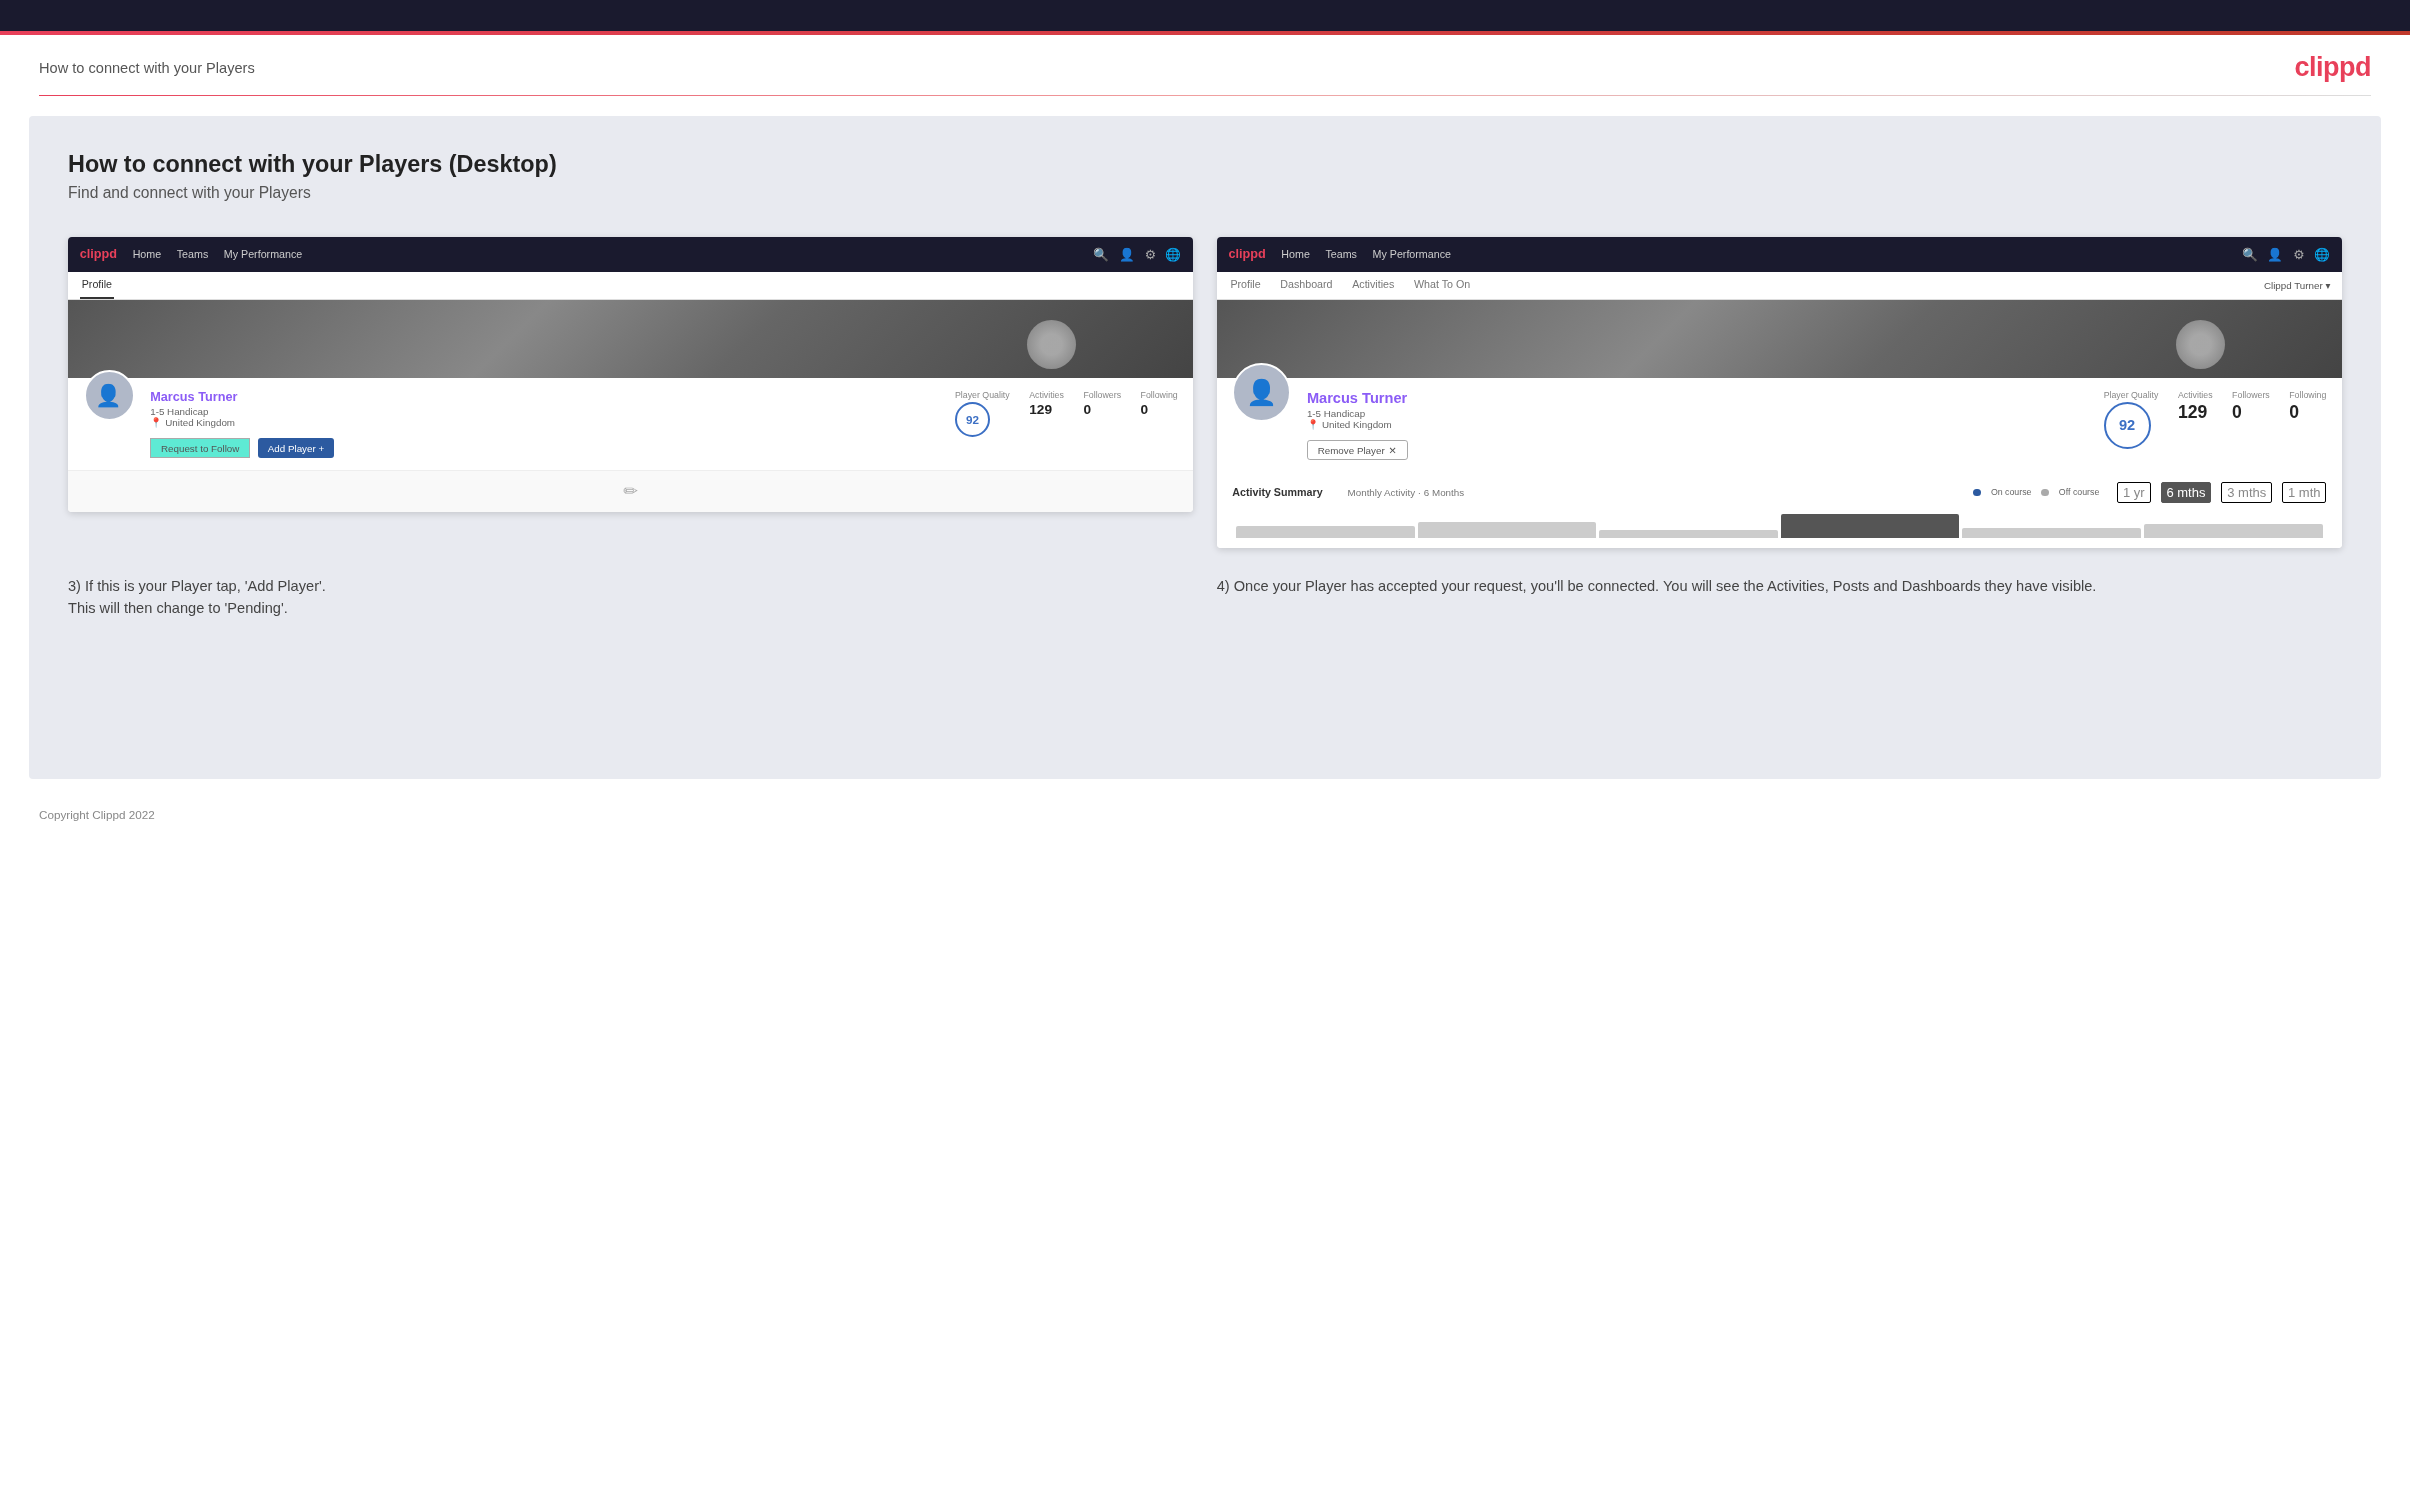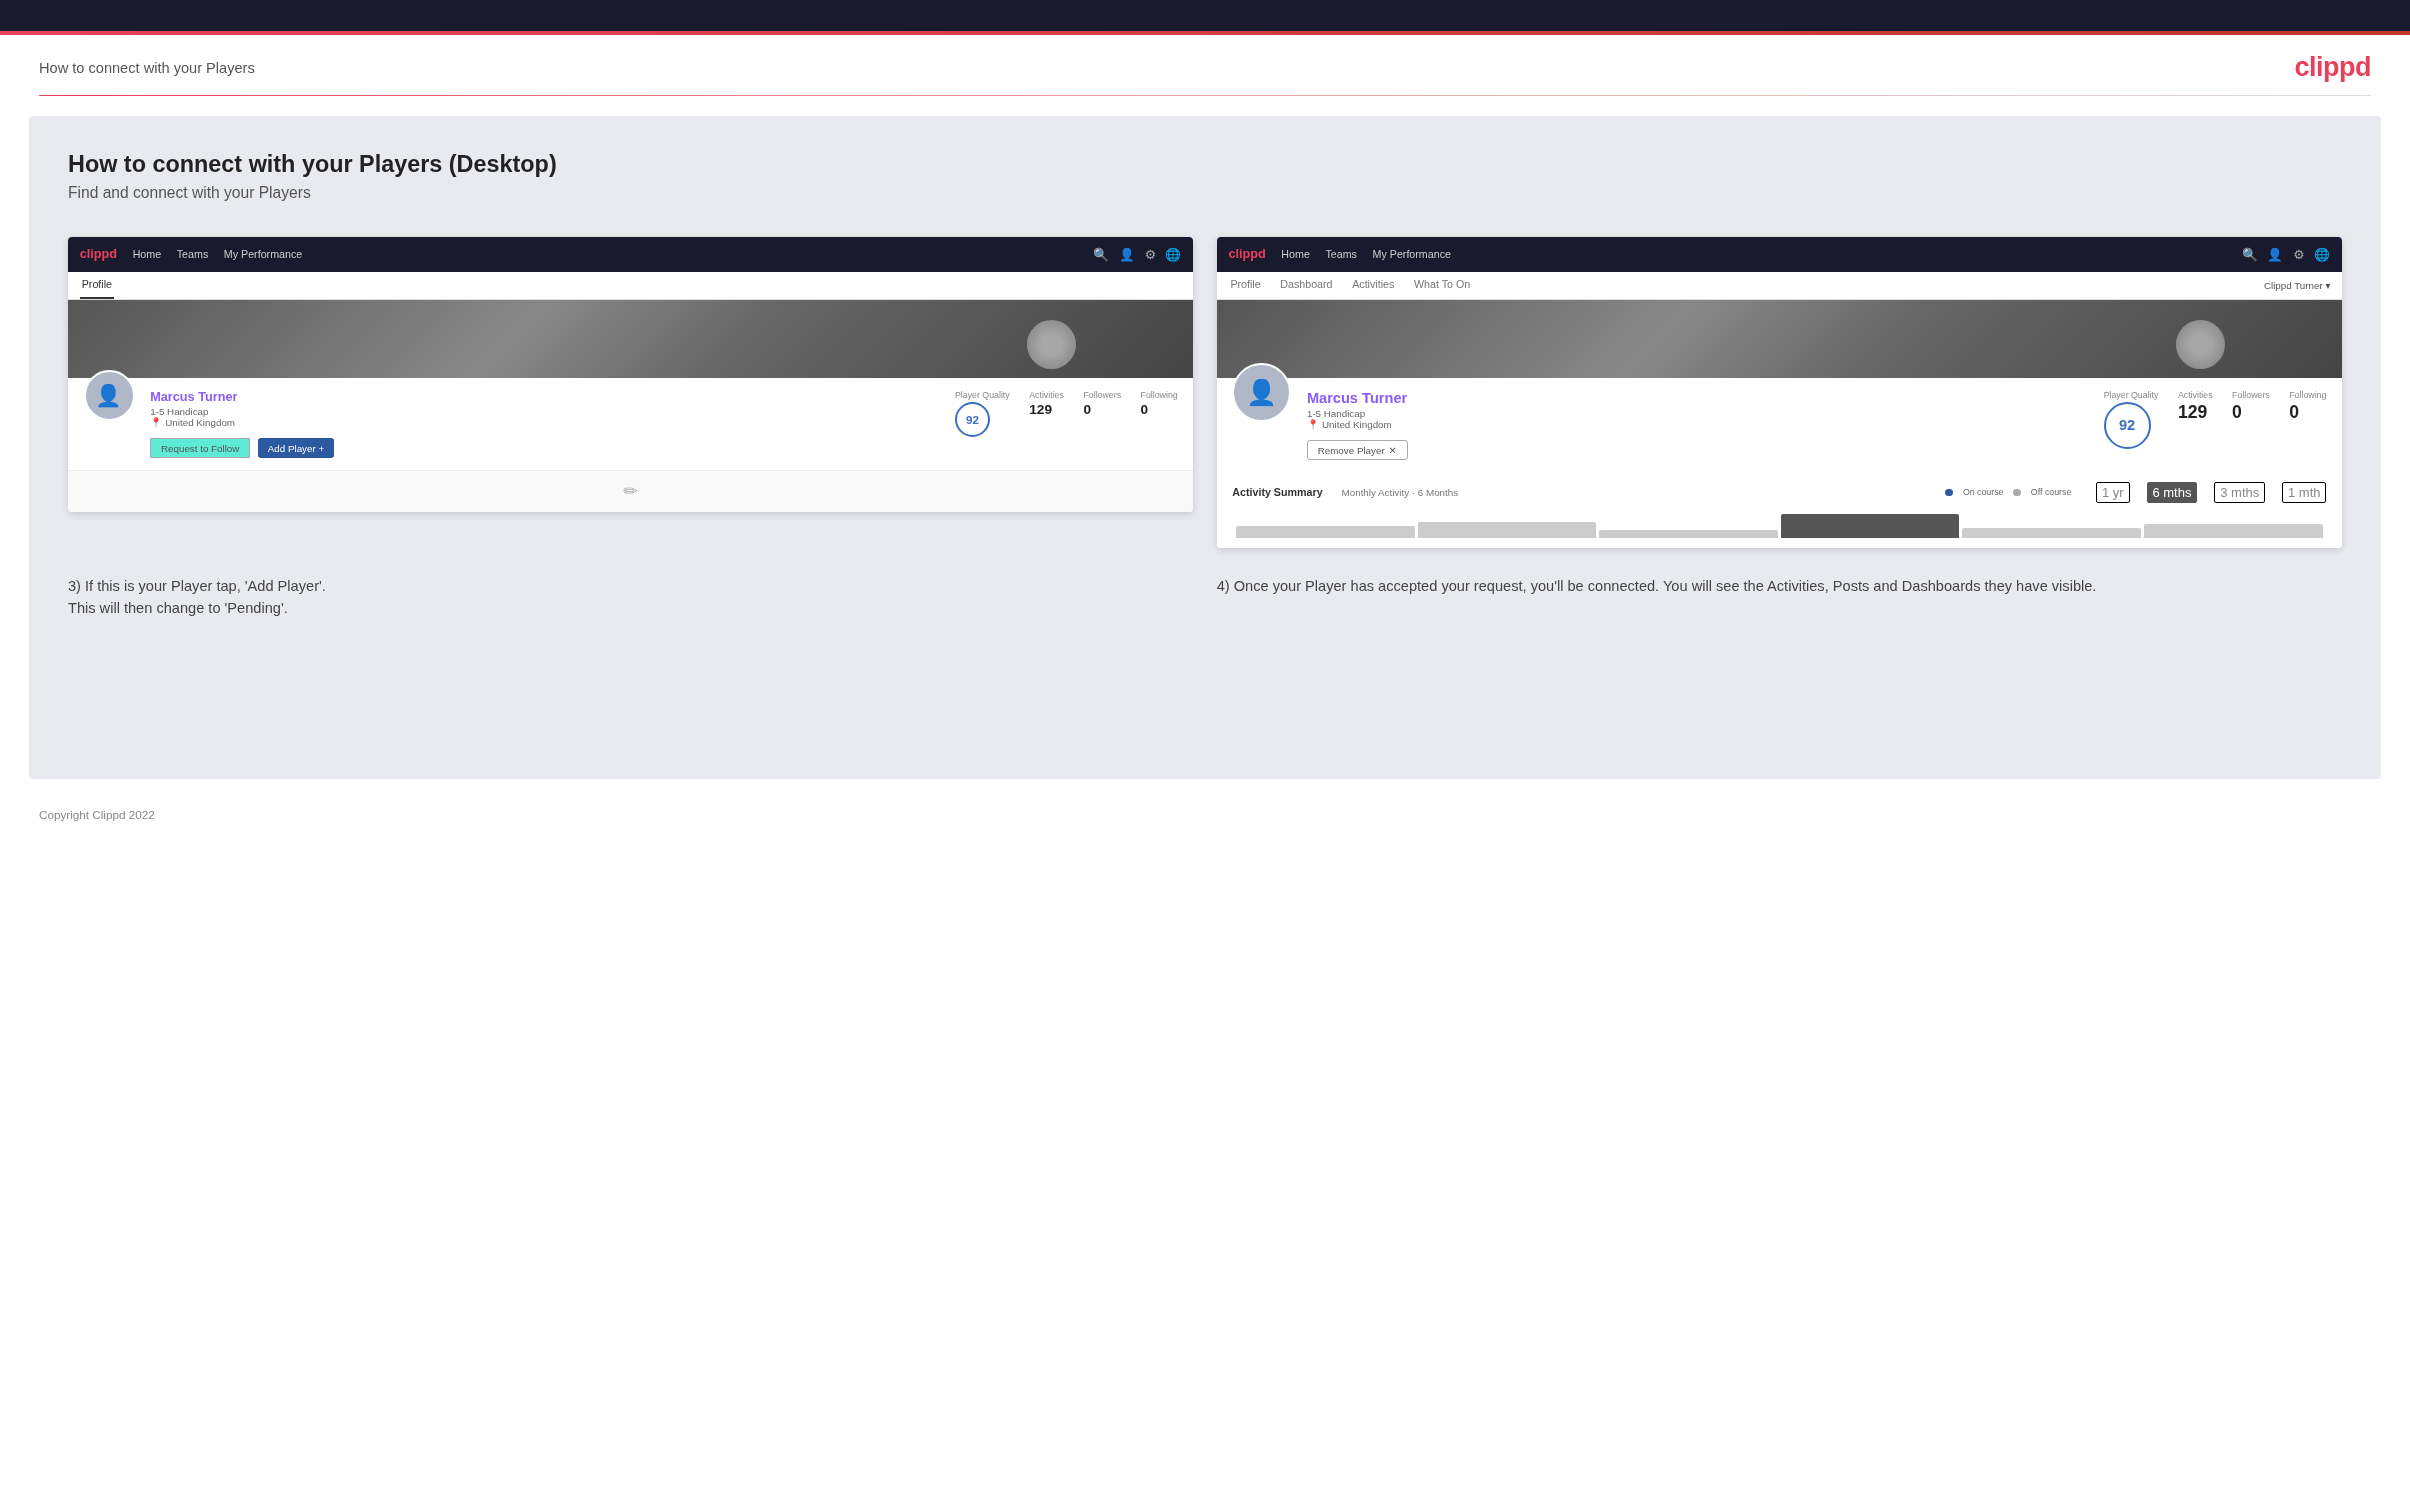--- a/index.html
+++ b/index.html
@@ -305,21 +305,21 @@
       font-size: 10.7px;
       font-weight: 600;
       color: #333;
     }
     .activity-period {
       font-size: 9.8px;
       color: #777;
     }
     .activity-controls {
       display: flex;
-      gap: 17px;
+      gap: 10px;
       align-items: center;
     }
     .activity-legend {
       display: flex;
       gap: 9.8px;
       align-items: center;
       margin-right: 7.8px;
     }
     .legend-dot {
       width: 7.8px; height: 7.8px;
@@ -541,21 +541,21 @@
             </div>
             <div class="stat-group">
               <div class="stat-label">Following</div>
               <div class="stat-value" style="font-size:17.6px;">0</div>
             </div>
           </div>
         </div>
 
         <div class="activity-summary">
           <div class="activity-header">
-            <div style="display:flex;gap:19px;align-items:center;">
+            <div style="display:flex;gap:25px;align-items:center;">
               <span class="activity-title">Activity Summary</span>
               <span class="activity-period">Monthly Activity · 6 Months</span>
             </div>
             <div class="activity-controls">
               <div class="activity-legend">
                 <span class="legend-dot" style="background:#2c5aa0;"></span>
                 <span class="legend-label">On course</span>
                 <span class="legend-dot" style="background:#aaa;"></span>
                 <span class="legend-label">Off course</span>
               </div>

